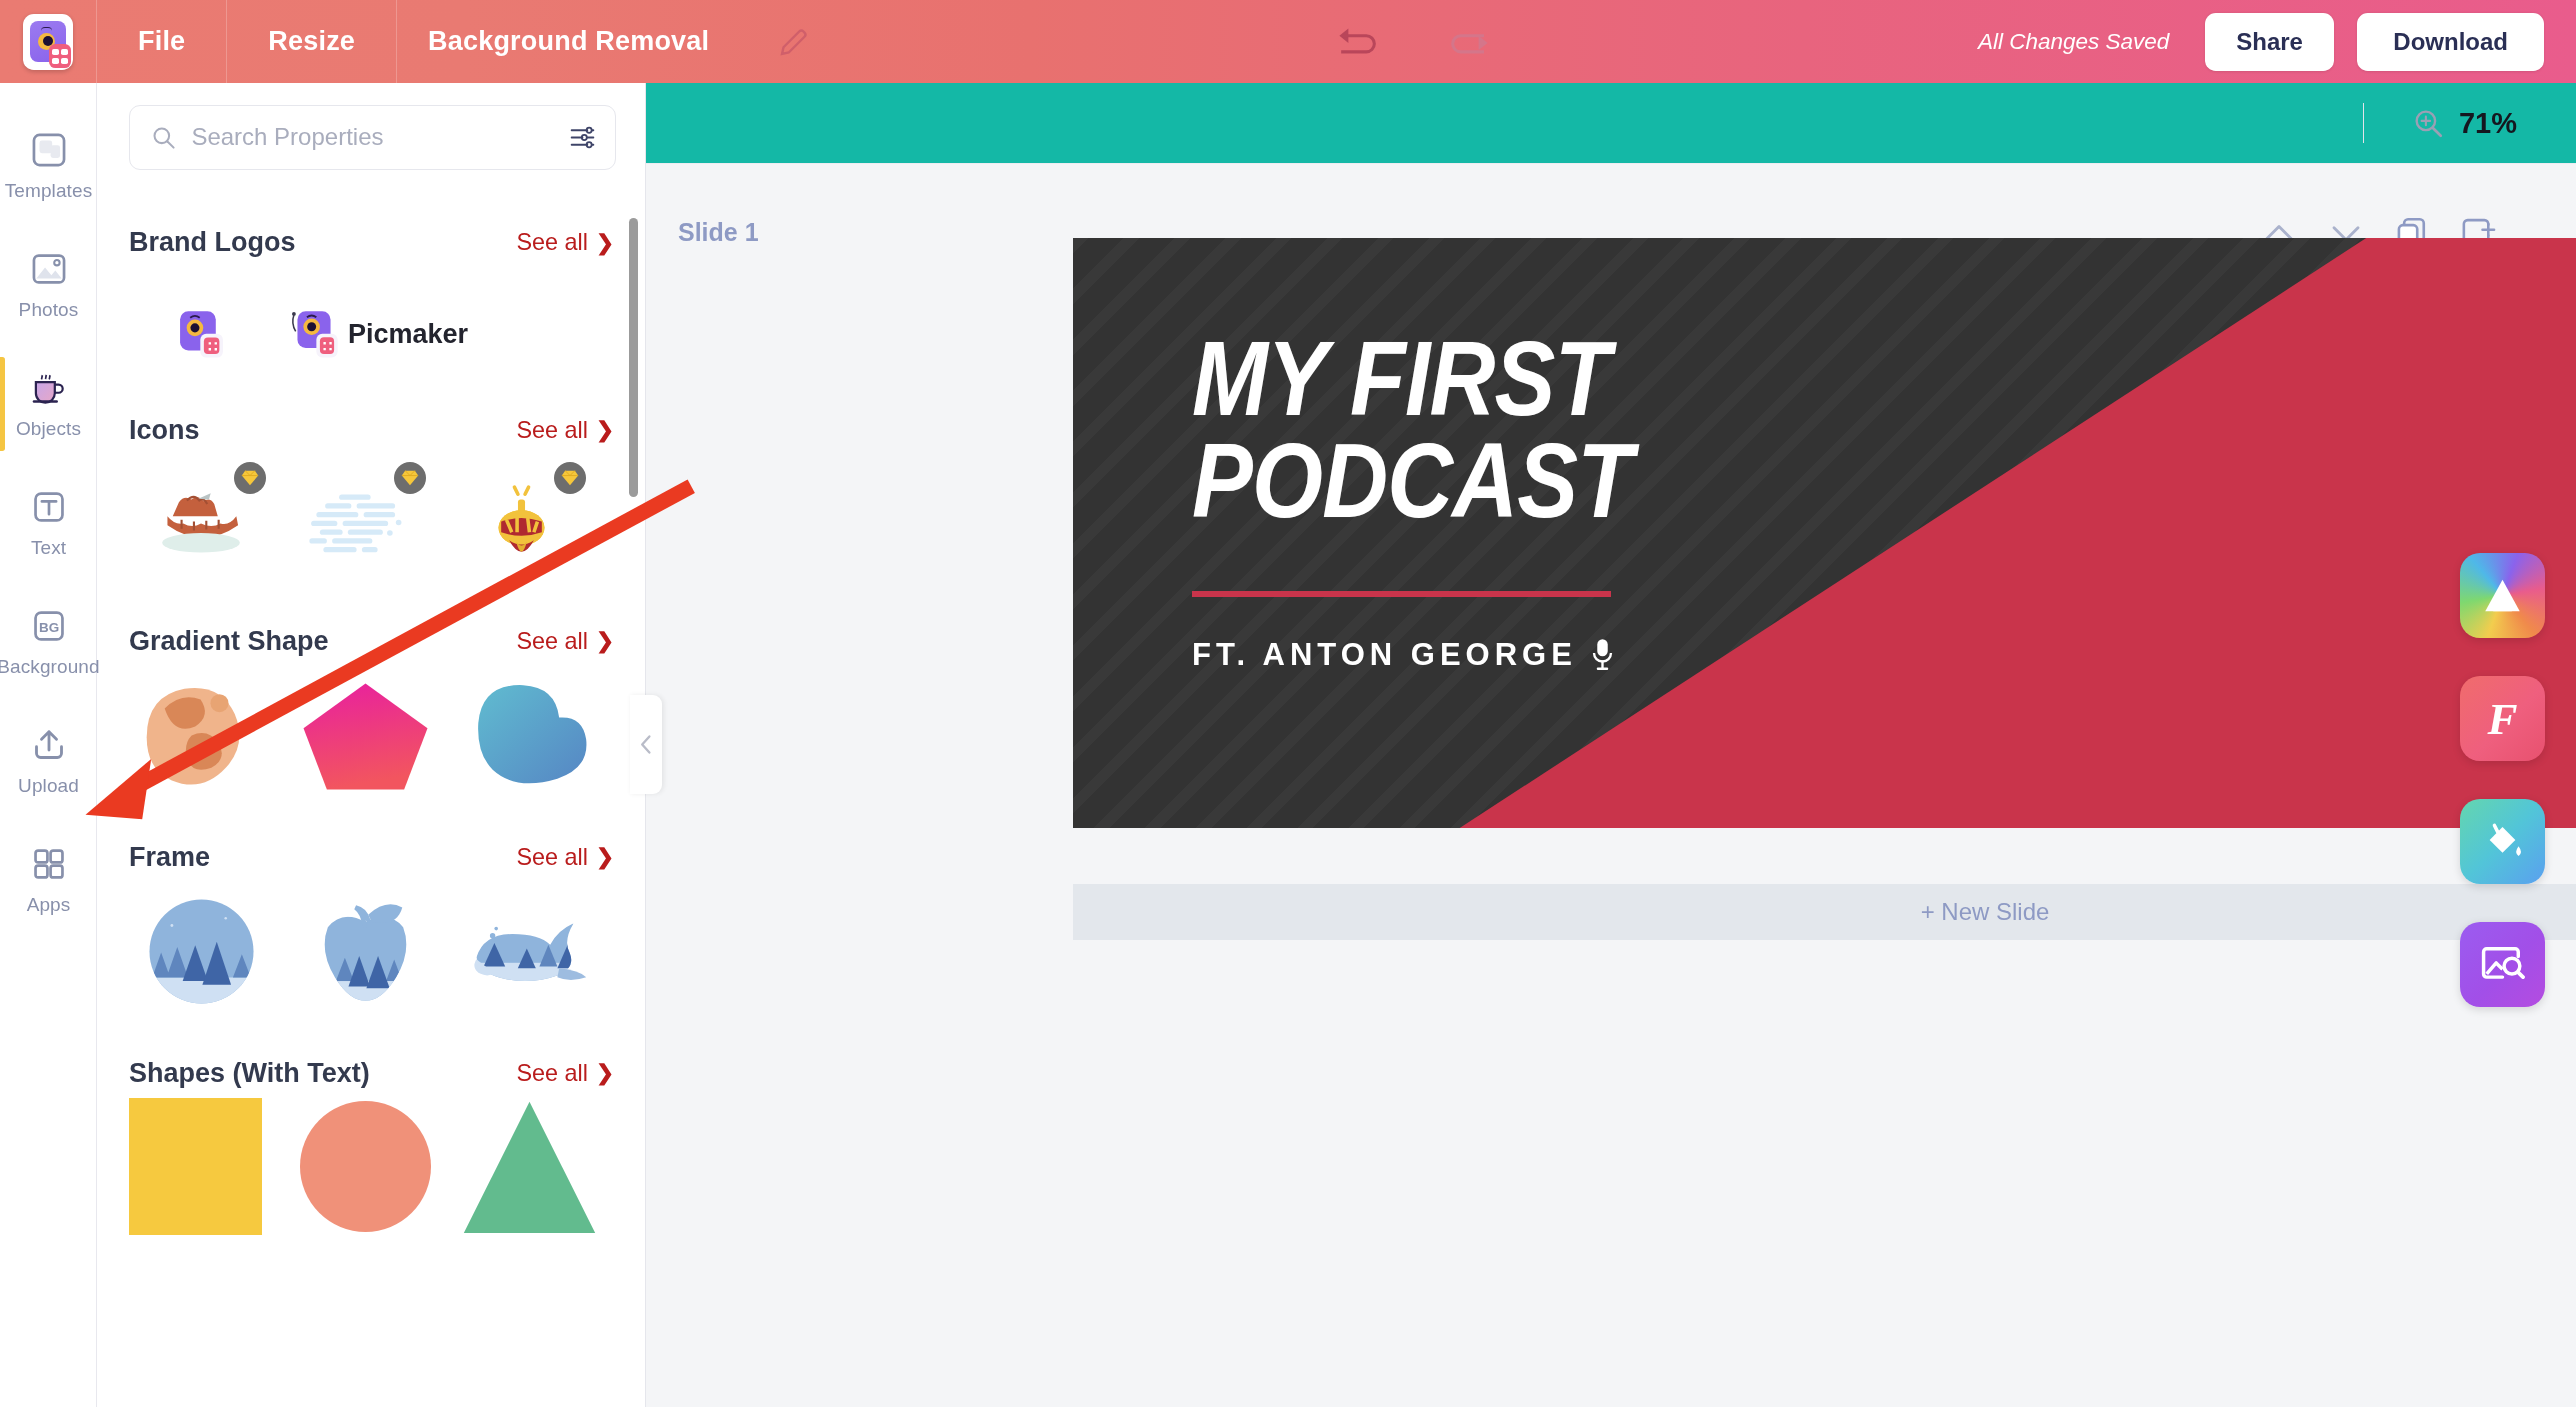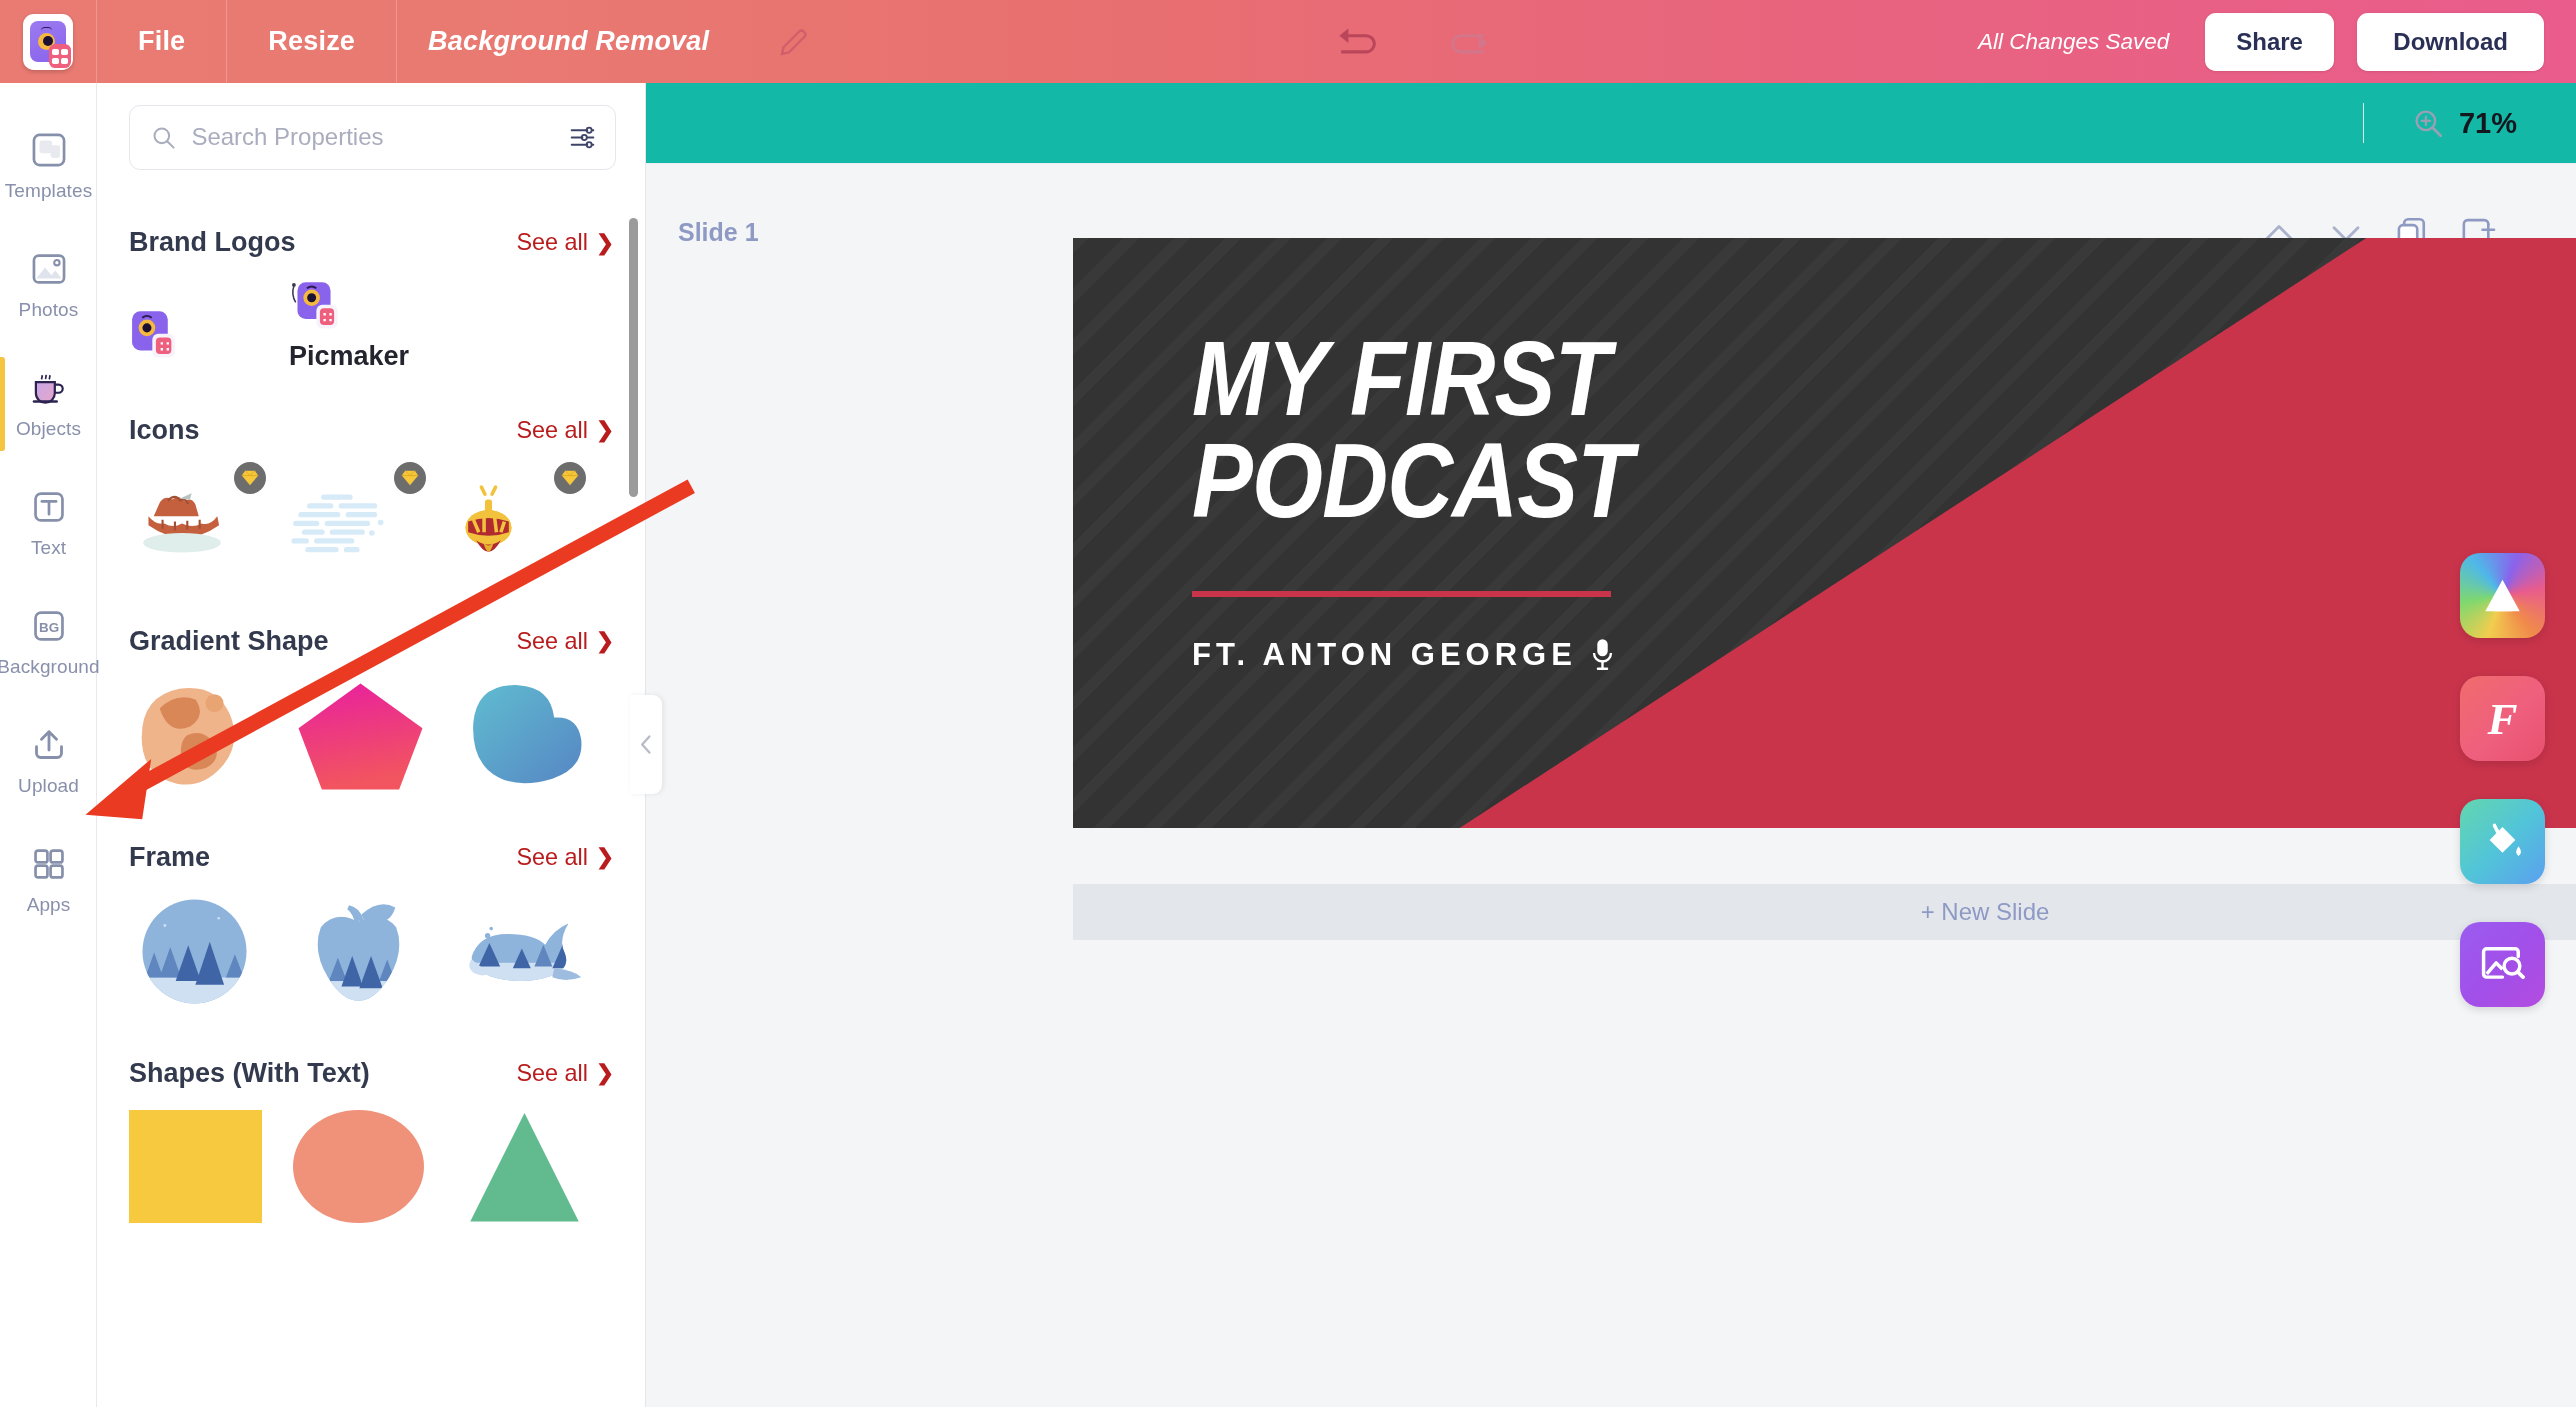--- a/index.html
+++ b/index.html
@@ -121,22 +121,22 @@
     padding: 25px 0 9px;
   }
   .section-title { font-size: 27px; font-weight: 600; color: #333a4e; }
   .see-all {
     font-size: 23.4px; color: #b91c1c; font-weight: 400; cursor: pointer;
     display:flex; align-items:center; gap: 8px;
   }
   .chev-r { font-size: 21.6px; font-weight: 700; line-height: 1; }
   .tile-row { display:flex; gap: 16px; padding-top: 12.6px; }
   .tile {
-    width: 144px; height: 110px; display:flex; justify-content:center;
-    position: relative; cursor: pointer; flex-direction: column;
+    width: 144px; height: 110px; display:flex; align-items:center; justify-content:center;
+    position: relative; cursor: pointer;
   }
   .tile.wide { width: 207px; justify-content: flex-start; }
   .gem-badge{
     position:absolute; right: 7.2px; top: -5.4px; width: 32px; height: 32px; border-radius:50%;
     background:#6d6d6d; display:flex; align-items:center; justify-content:center;
   }
   .scrollbar-track{
     position:absolute; right: 7.2px; top: 131px; width: 9px; height: 1206px;
     background: transparent;
   }
@@ -243,21 +243,21 @@
       <div class="logo-badge"></div>
     </div>
   </div>
 
   <div class="menu-item">
       <span>File</span>
     </div>
   <div class="menu-item">
       <span>Resize</span>
     </div>
-  <div class="menu-item wide" style="border-right:0;font-style:italic;">
+  <div class="menu-item wide" style="border-right:0;">
       <span>Background Removal</span>
     </div>
 
   <div class="pencil-btn">
     <svg width="36" height="36" viewBox="0 0 24 24" fill="none">
       <path d="M4 20l1-4.5L15.5 5a2 2 0 0 1 2.8 0l.7.7a2 2 0 0 1 0 2.8L8.5 19 4 20z" stroke="#d05f6a" stroke-width="1.6" fill="none"></path>
     </svg>
   </div>
 
   <div class="topbar-spacer"></div>

